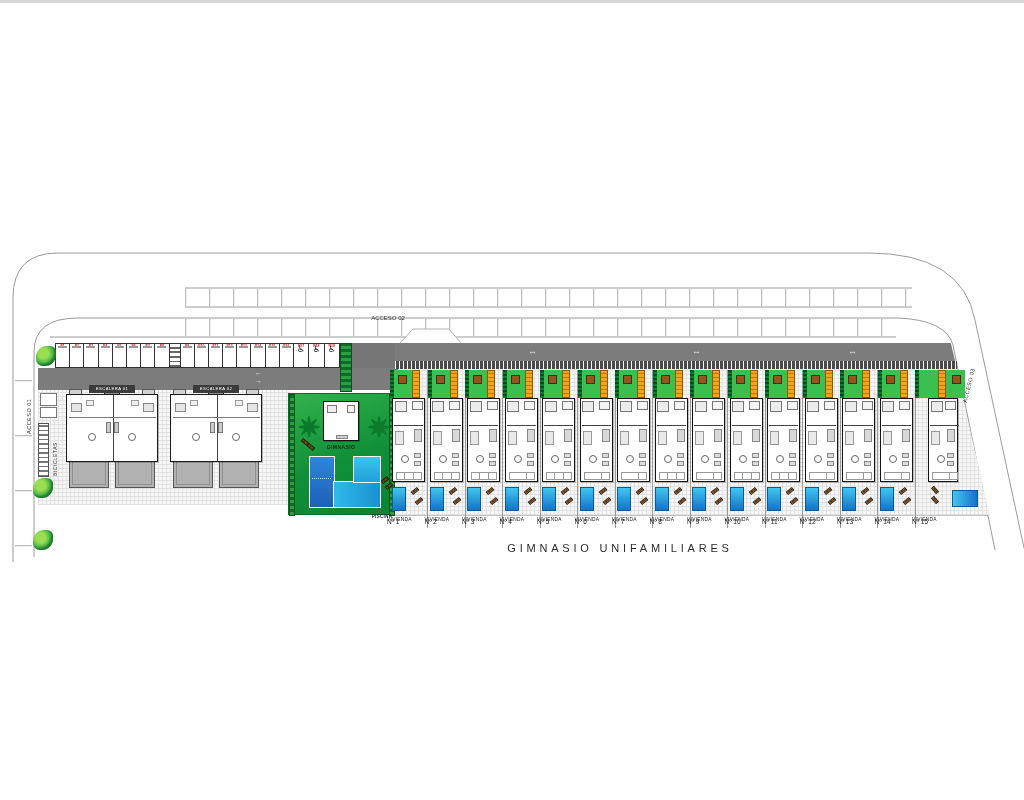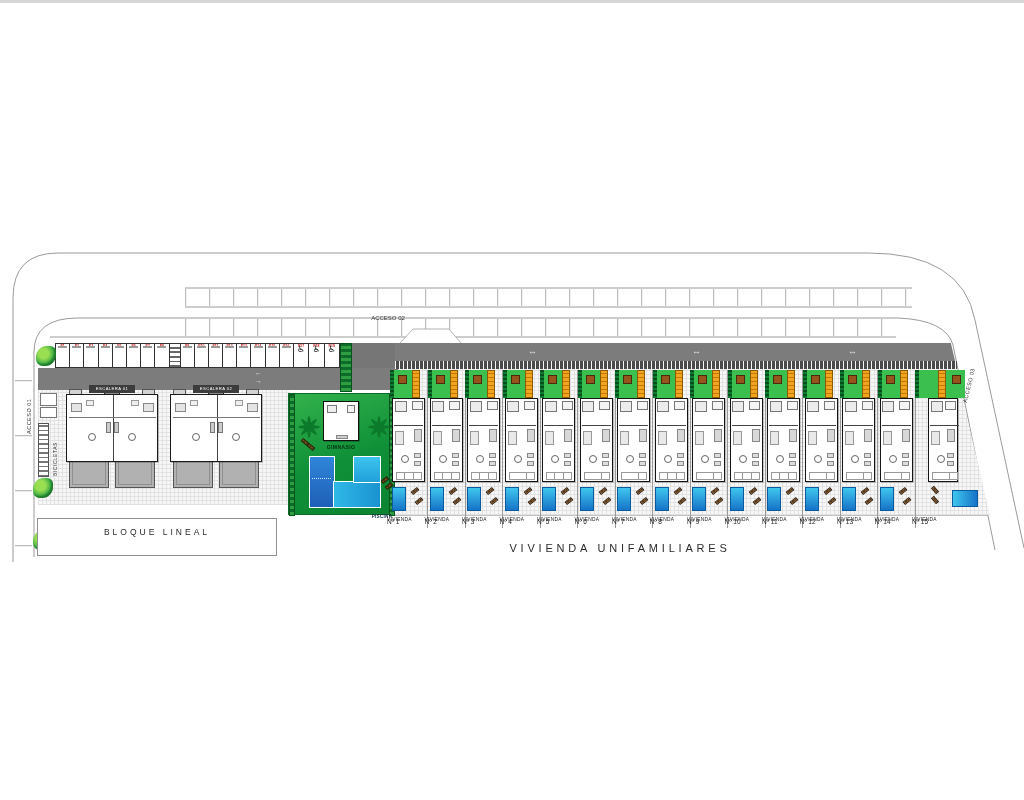--- a/index.html
+++ b/index.html
@@ -771,18 +771,15 @@
         <div class="v-lo1 lounger"></div>
         <div class="v-lo2 lounger"></div>
 
         <div class="v-label">
           <div class="v-l1">VIVIENDA</div>
           <div class="v-l2">Nº 15</div>
         </div>
       </div>
     </div>
 
-  <div id="bloque-box">
-    <div id="bloque-label">BLOQUE LINEAL</div>
-  </div>
-  <div id="main-title">VIVIENDA UNIFAMILIARES</div>
+  <div id="main-title">GIMNASIO UNIFAMILIARES</div>
 
 </div>
 
 </body></html>

